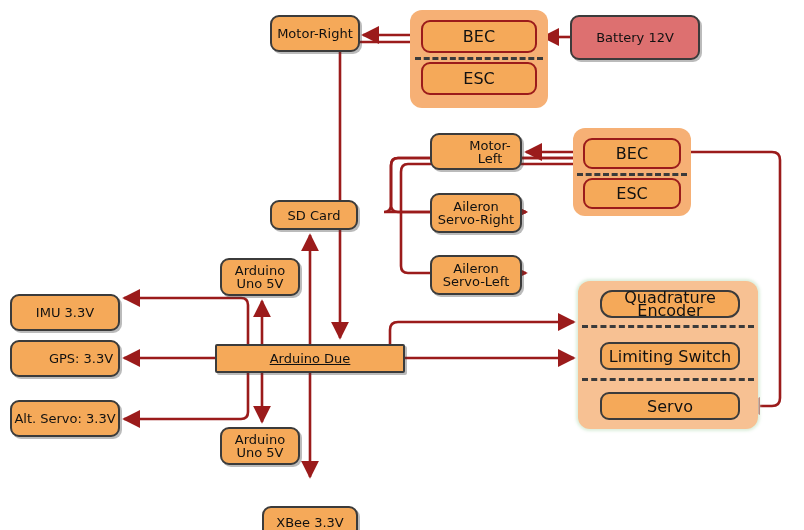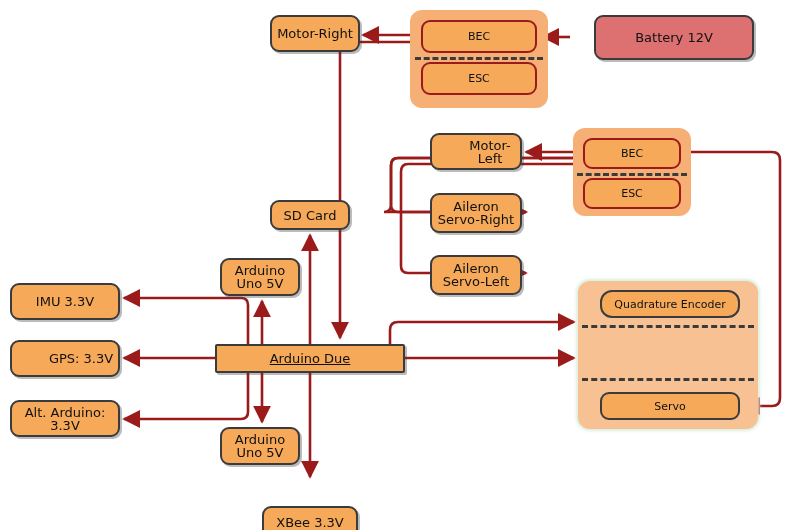--- a/index.html
+++ b/index.html
@@ -64,21 +64,21 @@
   }
   .group.periph {
     background: #f7c193;
     box-shadow: 0 0 3px 2px rgba(214,235,214,0.85);
   }
   .inner {
     position: absolute;
     box-sizing: border-box;
     background: #f5a959;
     border-radius: 9px;
-    font-size: 11px;
+    font-size: 16px;
     line-height: 13px;
     text-align: center;
     display: flex;
     align-items: center;
     justify-content: center;
     color: #111111;
     z-index: 2;
   }
   .inner.redline {
     border: 2px solid #9b1b1b;
@@ -147,46 +147,47 @@
   <div class="inner redline" style="left:421px; top:20px; width:116px; height:33px;">BEC</div>
   <div class="inner redline" style="left:421px; top:62px; width:116px; height:33px;">ESC</div>
   <div class="divider" style="left:415px; top:57px; width:128px;"></div>
 
   <div class="inner redline" style="left:583px; top:138px; width:98px; height:31px;">BEC</div>
   <div class="inner redline" style="left:583px; top:178px; width:98px; height:31px;">ESC</div>
   <div class="divider" style="left:577px; top:173px; width:110px;"></div>
 
   <div class="inner darkline" style="left:600px; top:290px; width:140px; height:28px;border-radius:12px;">Quadrature Encoder</div>
   <div class="divider" style="left:582px; top:325px; width:172px;"></div>
+  <div class="inner darkline" style="left:600px; top:342px; width:140px; height:28px;">Limiting Switch</div>
   <div class="divider" style="left:582px; top:378px; width:172px;"></div>
   <div class="inner darkline" style="left:600px; top:392px; width:140px; height:28px;">Servo</div>
 
   <div class="node rounded shadow" style="left:270px; top:15px; width:90px; height:37px;">Motor-Right</div>
 
-  <div class="node rounded shadow battery" style="left:570px; top:15px; width:160px; height:45px;margin-left:24px;">Battery 12V</div>
+  <div class="node rounded shadow battery" style="left:570px; top:15px; width:130px; height:45px;">Battery 12V</div>
 
   <div class="node rounded shadow" style="left:430px; top:133px; width:92px; height:37px;padding-left:28px;">Motor-Left</div>
 
   <div class="node rounded shadow" style="left:430px; top:193px; width:92px; height:40px;">Aileron
 Servo-Right</div>
 
   <div class="node rounded shadow" style="left:430px; top:255px; width:92px; height:40px;">Aileron
 Servo-Left</div>
 
-  <div class="node rounded shadow" style="left:270px; top:200px; width:80px; height:30px;">SD Card</div>
+  <div class="node rounded shadow" style="left:270px; top:200px; width:88px; height:30px;">SD Card</div>
 
   <div class="node rounded shadow" style="left:220px; top:258px; width:80px; height:38px;">Arduino
 Uno 5V</div>
 
   <div class="node rounded shadow" style="left:220px; top:427px; width:80px; height:38px;">Arduino
 Uno 5V</div>
 
   <div class="node rounded shadow" style="left:262px; top:482px; width:96px; height:32px;margin-top:24px;">XBee 3.3V</div>
 
-  <div class="node rounded shadow" style="left:10px; top:283px; width:110px; height:37px;">IMU 3.3V</div>
+  <div class="node rounded shadow" style="left:10px; top:294px; width:110px; height:37px;">IMU 3.3V</div>
 
   <div class="node rounded shadow" style="left:10px; top:340px; width:110px; height:37px;padding-left:32px;">GPS: 3.3V</div>
 
-  <div class="node rounded shadow" style="left:10px; top:400px; width:110px; height:37px;">Alt. Arduino: 3.3V</div>
+  <div class="node rounded shadow" style="left:10px; top:400px; width:110px; height:37px;">Alt. Servo: 3.3V</div>
 
   <div class="node sq shadow" style="left:215px; top:344px; width:190px; height:29px;">Arduino Due</div>
 
 </div>
 
 </body></html>

